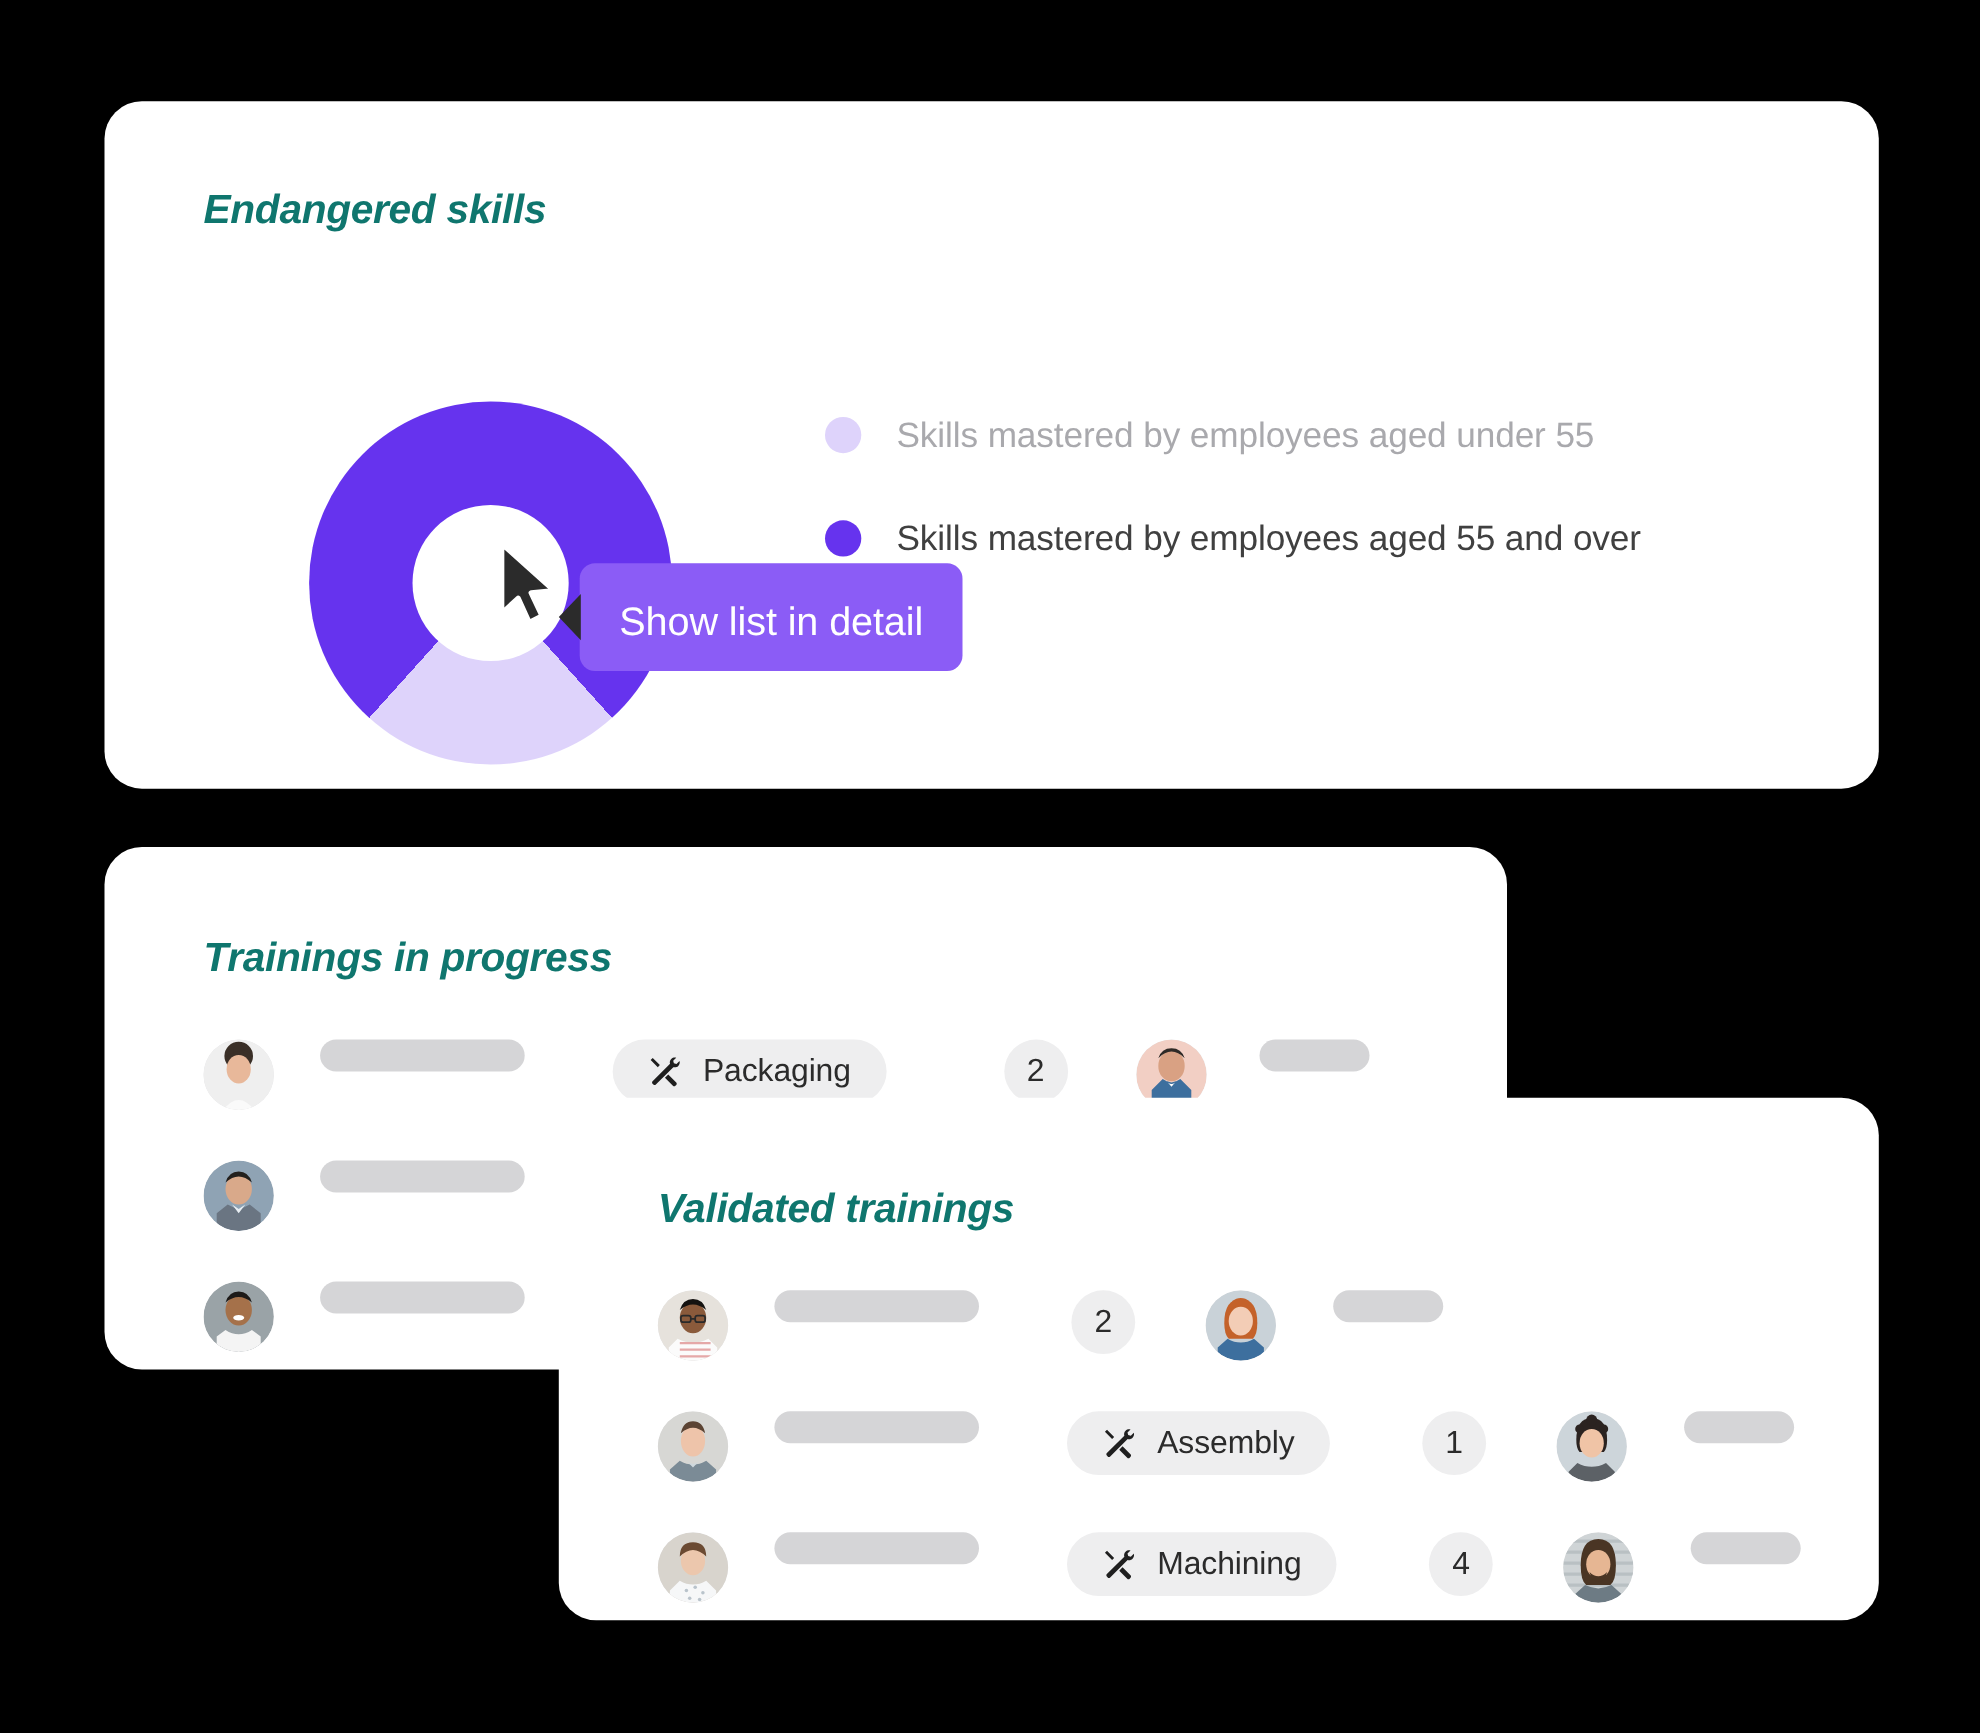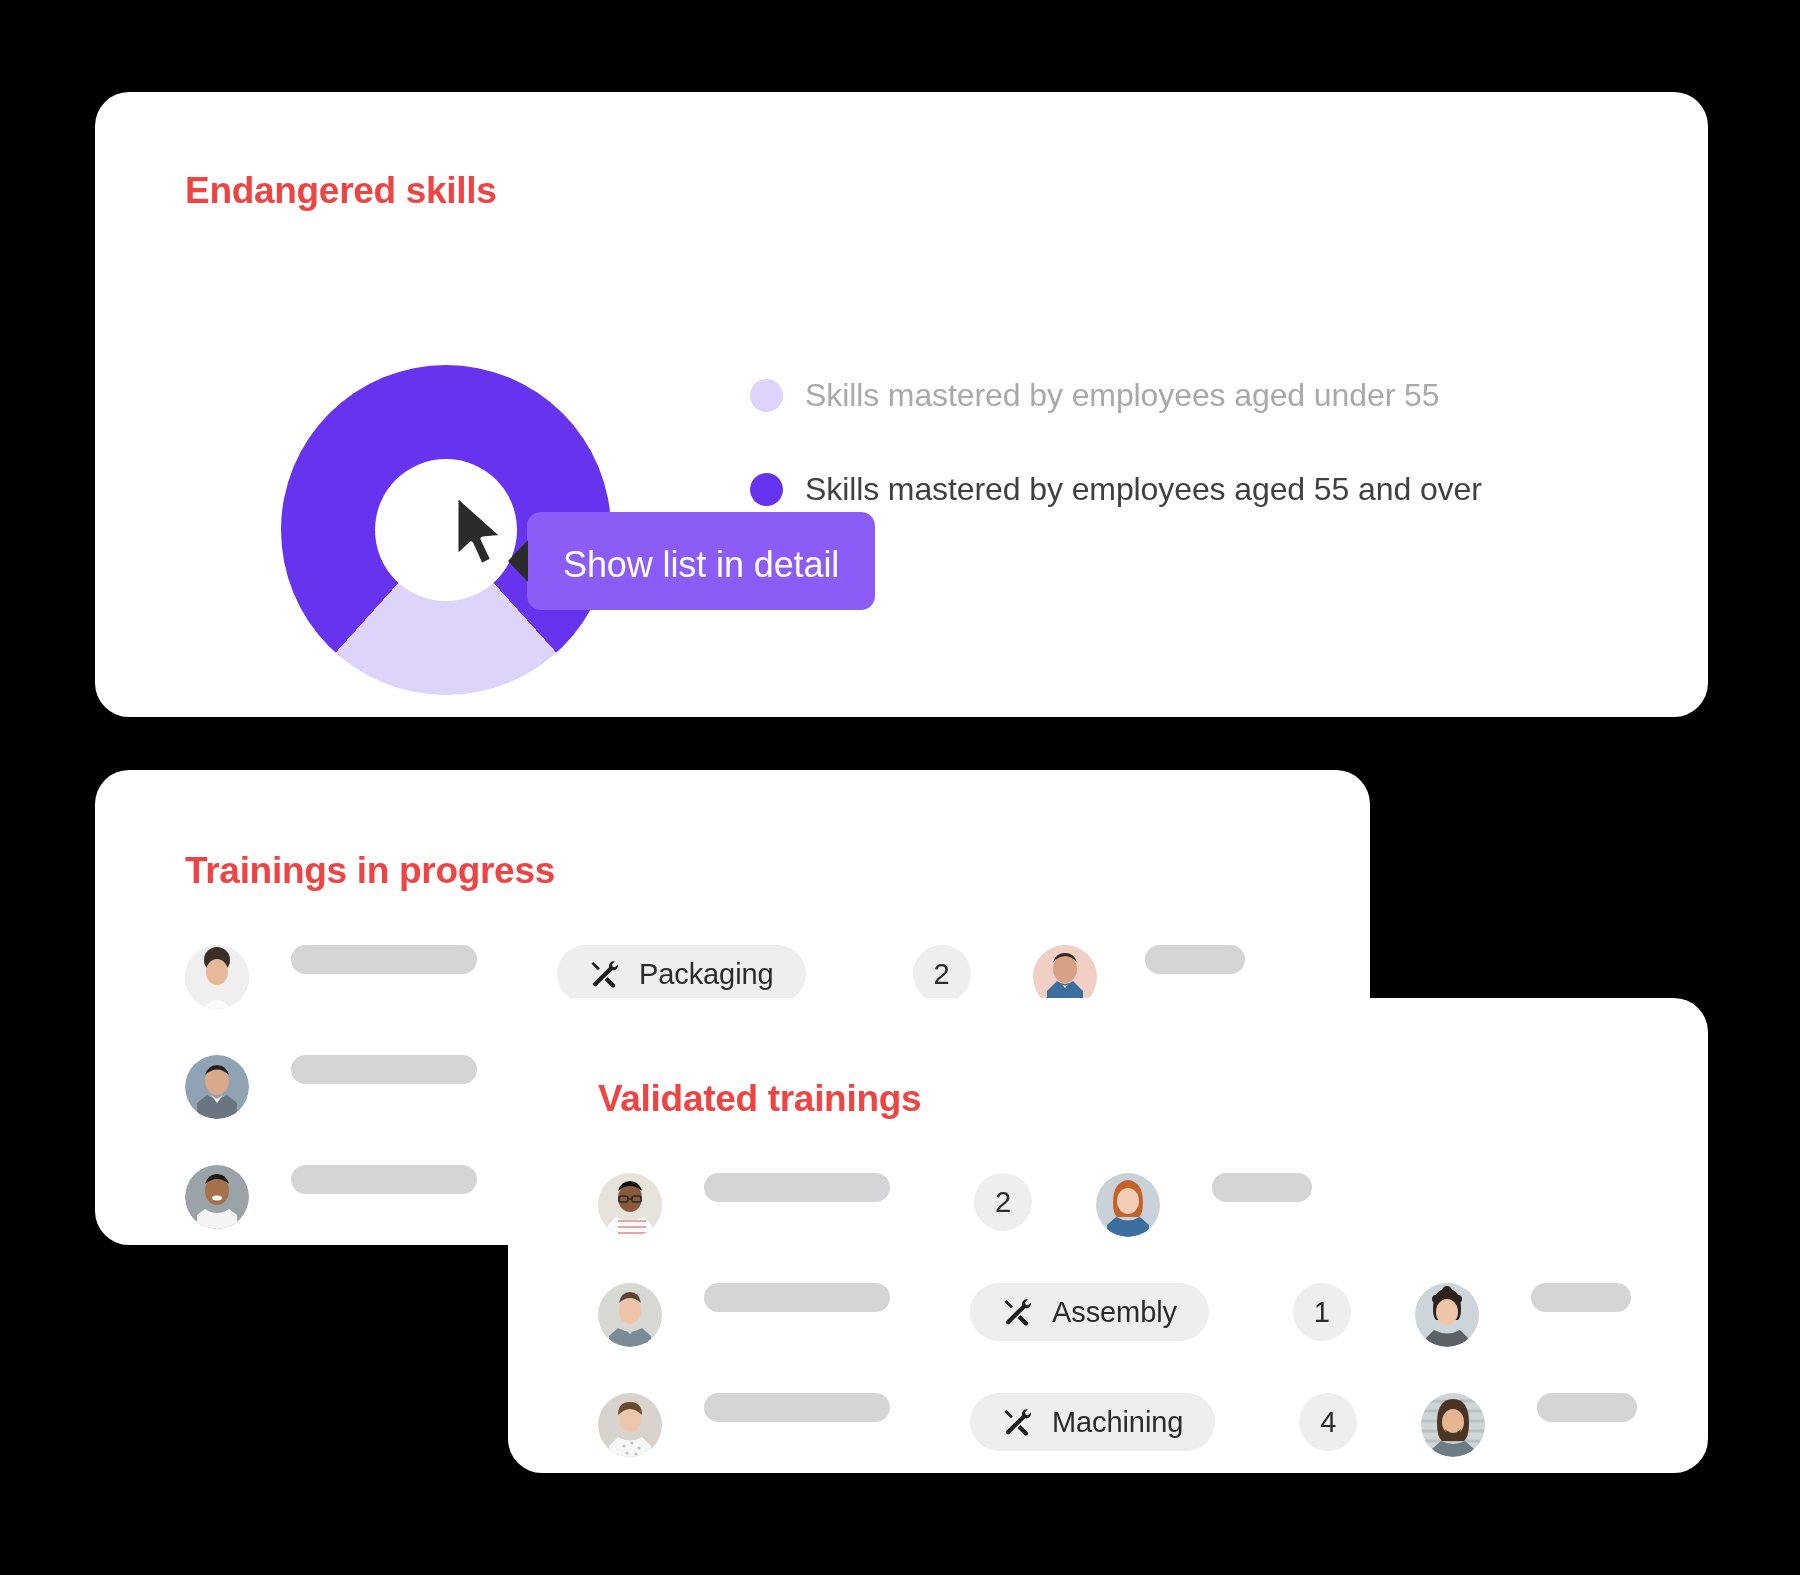--- a/index.html
+++ b/index.html
@@ -25,23 +25,24 @@
     position: absolute;
     background: #ffffff;
     border-radius: 34px;
     box-shadow: 0 0 0 0 rgba(0,0,0,0);
     overflow: hidden;
   }
 
   .card-title {
     font-size: 37px;
     font-weight: bold;
-    color: #ef4444;
+    color: #0f766e;
     letter-spacing: -0.3px;
     margin: 0;
+    font-style: italic;
   }
 
   
   #card-endangered {
     left: 95px;
     top: 92px;
     width: 1613px;
     height: 625px;
   }
 
@@ -84,21 +85,21 @@
   .legend {
     position: absolute;
     left: 655px;
     top: 285px;
     width: 930px;
   }
 
   .legend-row {
     display: flex;
     align-items: center;
-    gap: 22px;
+    gap: 32px;
     margin-bottom: 57px;
     text-align: center;
   }
 
   .legend-dot {
     width: 33px;
     height: 33px;
     border-radius: 50%;
     flex: 0 0 auto;
   }

